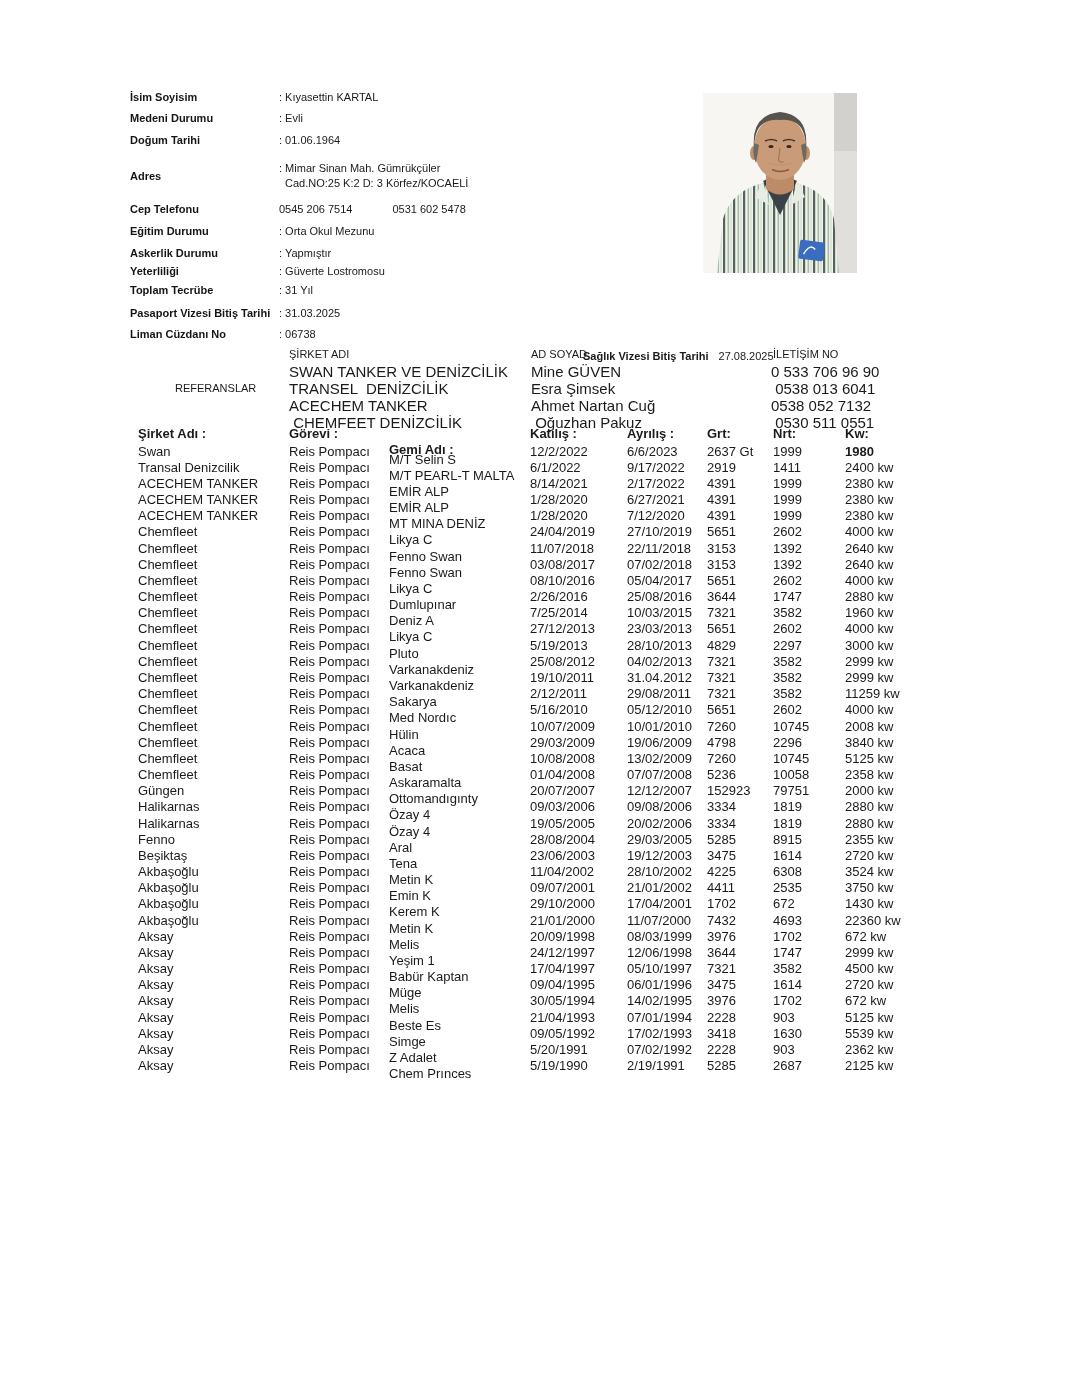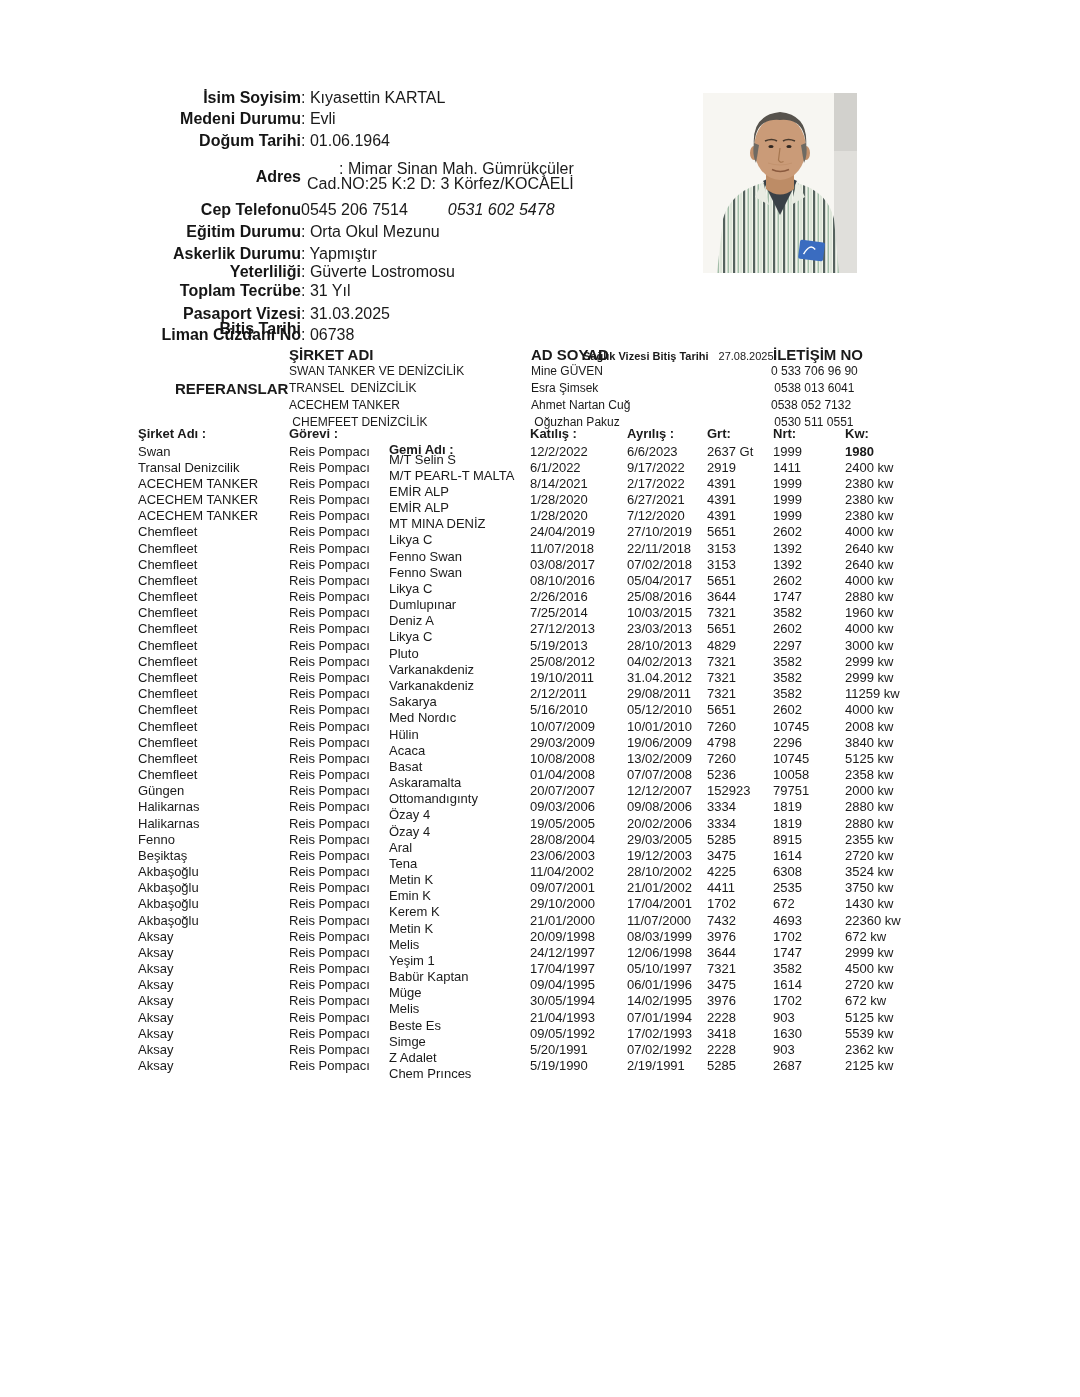--- a/index.html
+++ b/index.html
@@ -3,28 +3,28 @@
 <meta charset="utf-8">
 <style>
   html,body{margin:0;padding:0;}
   body{
     width:1080px;height:1397px;background:#ffffff;position:relative;
     font-family:"Liberation Sans", sans-serif;color:#1a1a1a;
     -webkit-font-smoothing:antialiased;
   }
   .b{font-weight:700;}
   
-  .info-row{position:absolute;left:152px;display:flex;font-size:16px;line-height:15px;text-align:right;}
+  .info-row{position:absolute;left:130px;display:flex;font-size:11px;line-height:15px;}
   .info-label{width:149px;flex:none;font-weight:700;color:#151515;}
   .info-value{white-space:pre;}
   .addr-line2{display:block;padding-left:6px;}
-  .phone2{margin-left:40px;font-style:italic;}
+  .phone2{margin-left:40px;}
   
-  .ref-head{position:absolute;font-size:15px;font-weight:700;line-height:15px;white-space:pre;}
-  .ref-col{position:absolute;font-size:12px;line-height:17px;white-space:pre;}
+  .ref-head{position:absolute;font-size:11px;font-weight:400;line-height:15px;white-space:pre;}
+  .ref-col{position:absolute;font-size:15px;line-height:17px;white-space:pre;}
   .ref-line{height:17px;}
   
   .visa-line{position:absolute;left:583px;top:349px;font-size:11px;line-height:15px;display:flex;}
   .visa-line .val{margin-left:10px;font-weight:400;text-align:right;}
   
   .tbl-header,.trow{display:flex;font-size:13px;}
   .tbl-header{position:absolute;left:138px;top:426px;font-weight:700;}
   #history-rows{position:absolute;left:138px;top:443px;}
   .trow{height:16.18px;align-items:center;}
   .cell{flex:none;overflow:hidden;white-space:pre;}

